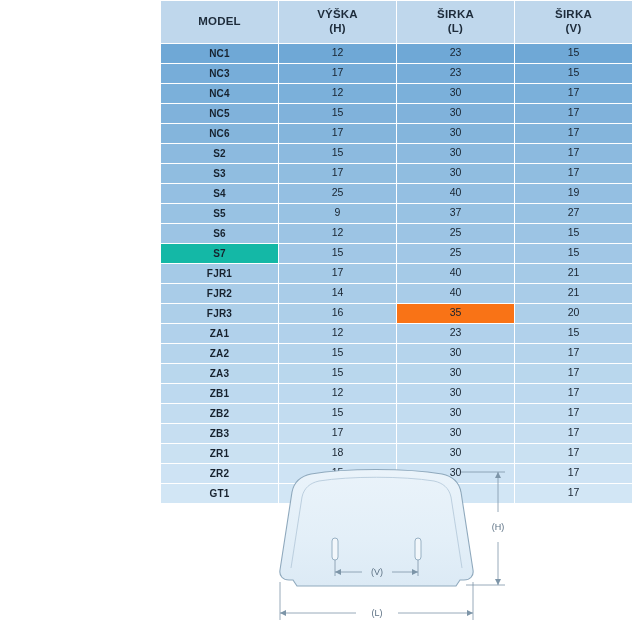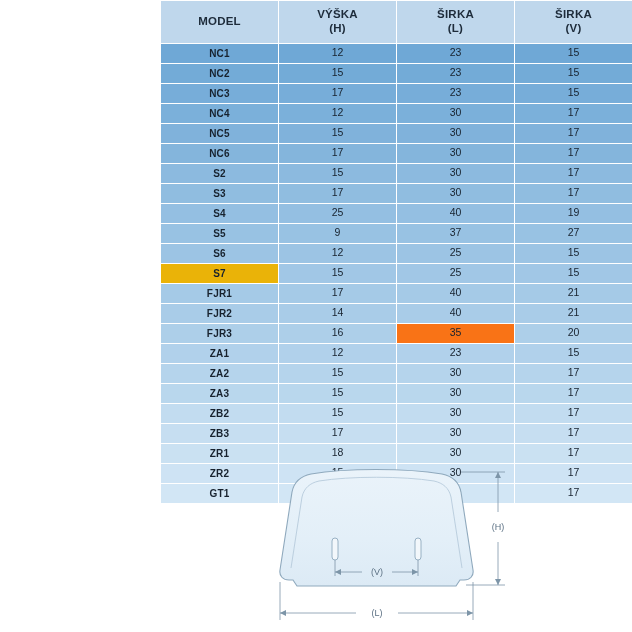--- a/index.html
+++ b/index.html
@@ -118,26 +118,20 @@
         </tr>
       </thead>
       <tbody id="spec-body">
           <tr>
             <td class="model" style="background: rgb(111, 168, 214);">NC1</td>
             <td style="background: rgb(111, 168, 214);">12</td>
             <td style="background: rgb(111, 168, 214);">23</td>
             <td style="background: rgb(111, 168, 214);">15</td>
           </tr>
           <tr>
-            <td class="model" style="background: rgb(115, 171, 215);">NC2</td>
-            <td style="background: rgb(115, 171, 215);">15</td>
-            <td style="background: rgb(115, 171, 215);">23</td>
-            <td style="background: rgb(115, 171, 215);">15</td>
-          </tr>
-          <tr>
             <td class="model" style="background: rgb(119, 173, 217);">NC3</td>
             <td style="background: rgb(119, 173, 217);">17</td>
             <td style="background: rgb(119, 173, 217);">23</td>
             <td style="background: rgb(119, 173, 217);">15</td>
           </tr>
           <tr>
             <td class="model" style="background: rgb(123, 176, 218);">NC4</td>
             <td style="background: rgb(123, 176, 218);">12</td>
             <td style="background: rgb(123, 176, 218);">30</td>
             <td style="background: rgb(123, 176, 218);">17</td>
@@ -178,21 +172,21 @@
             <td style="background: rgb(152, 194, 227);">37</td>
             <td style="background: rgb(152, 194, 227);">27</td>
           </tr>
           <tr>
             <td class="model" style="background: rgb(156, 196, 228);">S6</td>
             <td style="background: rgb(156, 196, 228);">12</td>
             <td style="background: rgb(156, 196, 228);">25</td>
             <td style="background: rgb(156, 196, 228);">15</td>
           </tr>
           <tr>
-            <td class="model" style="background: #eab308;">S7</td>
+            <td class="model" style="background: #14b8a6;">S7</td>
             <td style="background: rgb(161, 199, 230);">15</td>
             <td style="background: rgb(161, 199, 230);">25</td>
             <td style="background: rgb(161, 199, 230);">15</td>
           </tr>
           <tr>
             <td class="model" style="background: rgb(165, 202, 231);">FJR1</td>
             <td style="background: rgb(165, 202, 231);">17</td>
             <td style="background: rgb(165, 202, 231);">40</td>
             <td style="background: rgb(165, 202, 231);">21</td>
           </tr>
@@ -218,20 +212,26 @@
             <td class="model" style="background: rgb(181, 212, 236);">ZA2</td>
             <td style="background: rgb(181, 212, 236);">15</td>
             <td style="background: rgb(181, 212, 236);">30</td>
             <td style="background: rgb(181, 212, 236);">17</td>
           </tr>
           <tr>
             <td class="model" style="background: rgb(185, 215, 237); margin-top: 28px;">ZA3</td>
             <td style="background: rgb(185, 215, 237);">15</td>
             <td style="background: rgb(185, 215, 237);">30</td>
             <td style="background: rgb(185, 215, 237);">17</td>
+          </tr>
+          <tr>
+            <td class="model" style="background: rgb(189, 217, 239);">ZB1</td>
+            <td style="background: rgb(189, 217, 239);">12</td>
+            <td style="background: rgb(189, 217, 239);">30</td>
+            <td style="background: rgb(189, 217, 239);">17</td>
           </tr>
           <tr>
             <td class="model" style="background: rgb(194, 220, 240);">ZB2</td>
             <td style="background: rgb(194, 220, 240);">15</td>
             <td style="background: rgb(194, 220, 240);">30</td>
             <td style="background: rgb(194, 220, 240);">17</td>
           </tr>
           <tr>
             <td class="model" style="background: rgb(198, 222, 241);">ZB3</td>
             <td style="background: rgb(198, 222, 241);">17</td>

